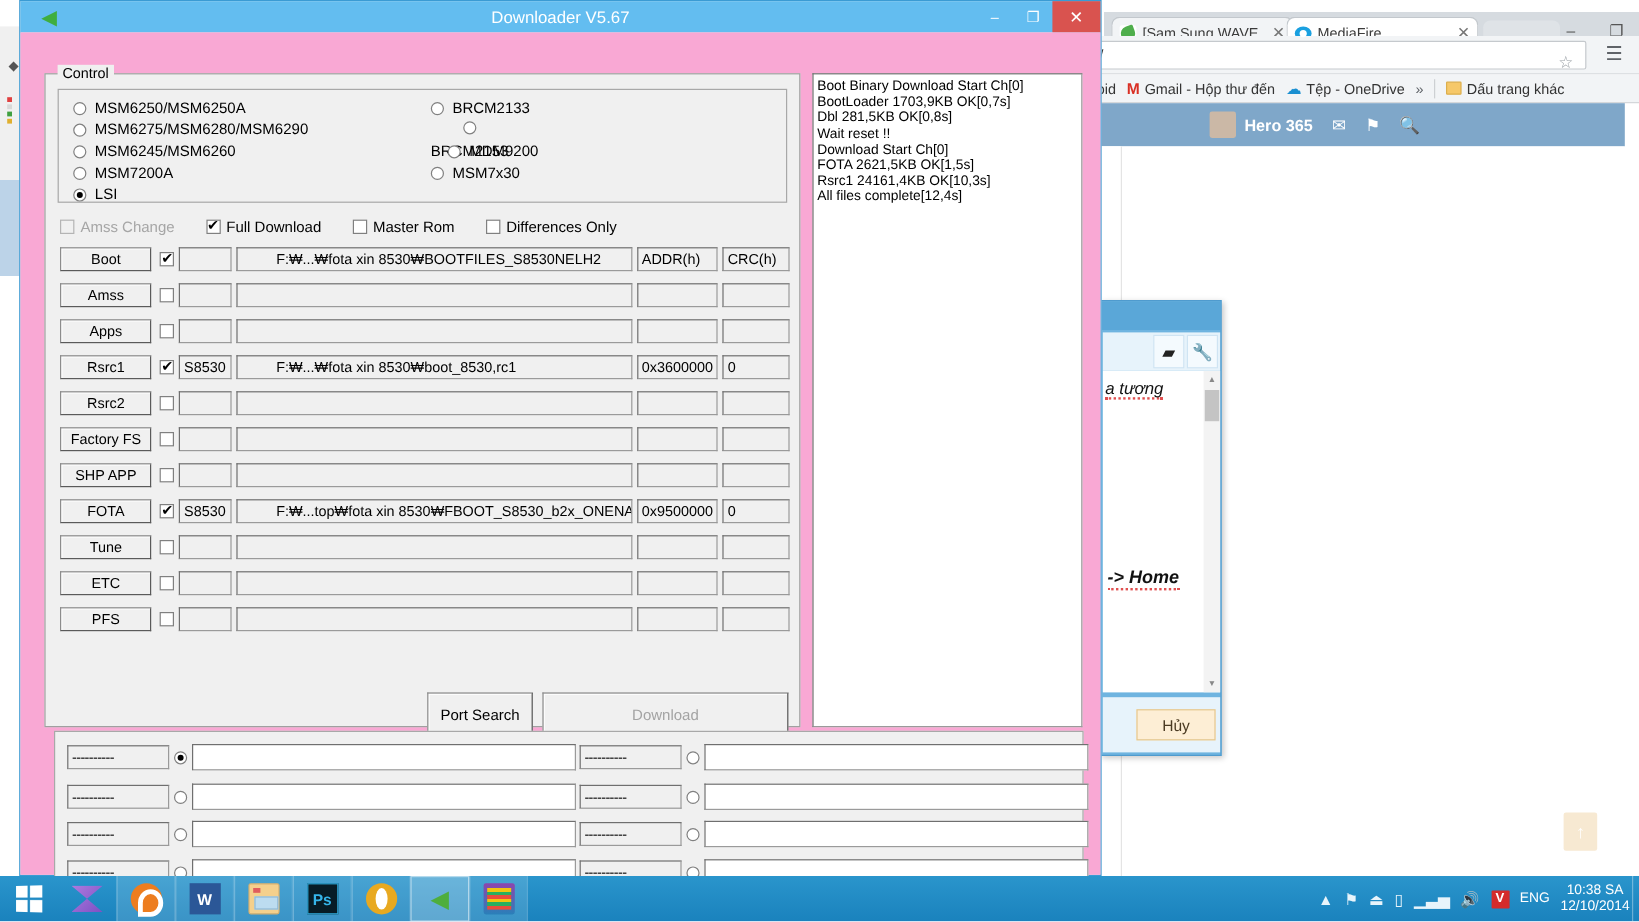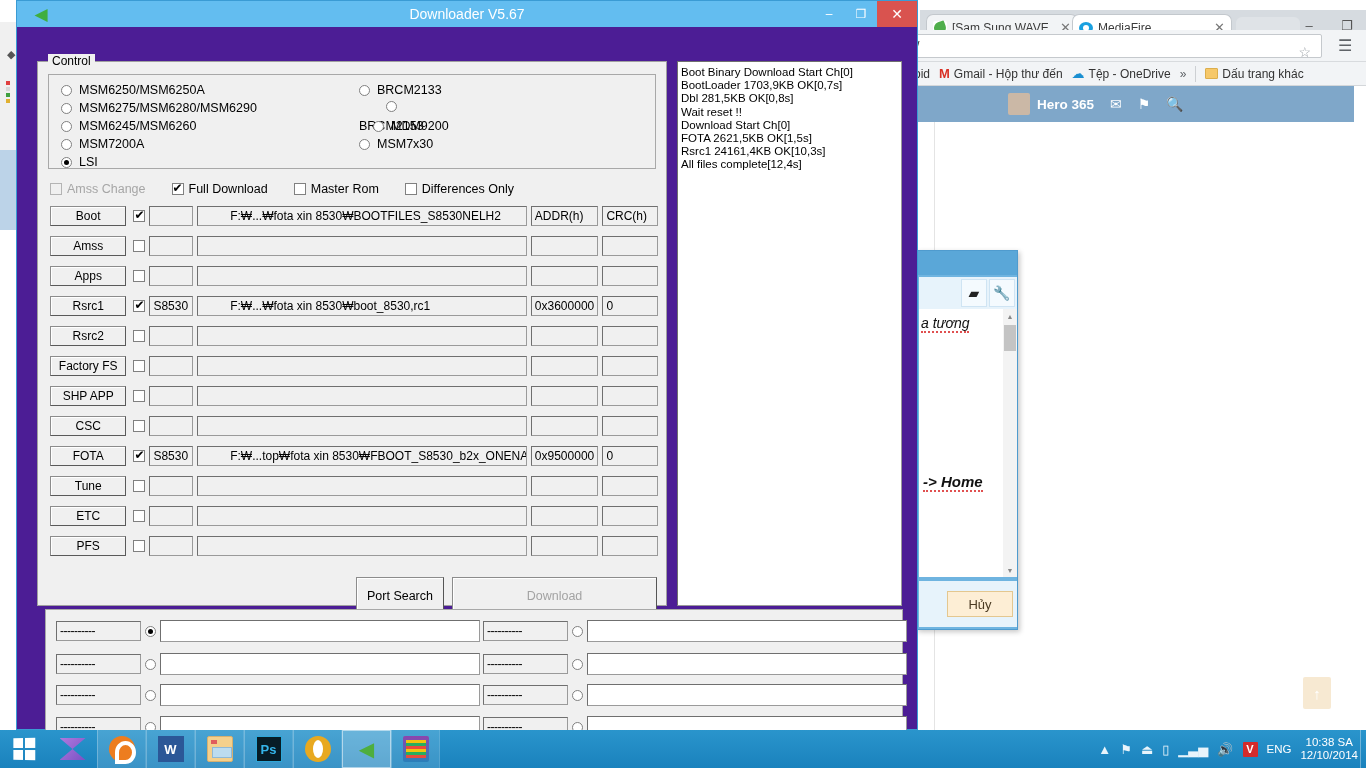--- a/index.html
+++ b/index.html
@@ -201,21 +201,21 @@
     font-size:14px; color:#ffffff;
   }
   .dl-wbtns { position:absolute; right:0; top:0; display:flex; height:26px; }
   .dl-wbtn {
     width:32px; height:26px; display:flex; align-items:center; justify-content:center;
     color:#ffffff; font-size:12px;
   }
   .dl-wbtn.close { background:#d9534f; width:40px; font-size:14px; }
   .dl-body {
     position:relative; width:900px; height:702px;
-    background:#4c1d95; padding:6px;
+    background:#f9a8d4; padding:6px;
   }
 
   
   .groupbox {
     position:absolute; left:20px; top:34px; width:630px; height:545px;
     border:1px solid #a0a0a0;
     background:#f0f0f0;
   }
   .groupbox-label {
     position:absolute; left:10px; top:-8px; background:#f0f0f0;
@@ -595,28 +595,20 @@
 
           <div class="filerow">
             <div class="fr-btn">SHP APP</div>
             <span class="cb fr-cb"></span>
             <div class="inp inp-tag"></div>
             <div class="inp inp-path"></div>
             <div class="inp inp-addr"></div>
             <div class="inp inp-crc"></div>
           </div>
 
-          <div class="filerow">
-            <div class="fr-btn">CSC</div>
-            <span class="cb fr-cb"></span>
-            <div class="inp inp-tag"></div>
-            <div class="inp inp-path"></div>
-            <div class="inp inp-addr"></div>
-            <div class="inp inp-crc"></div>
-          </div>
 
           <div class="filerow">
             <div class="fr-btn">FOTA</div>
             <span class="cb on fr-cb"></span>
             <div class="inp inp-tag">S8530</div>
             <div class="inp inp-path">F:₩...top₩fota xin 8530₩FBOOT_S8530_b2x_ONENAND,fo</div>
             <div class="inp inp-addr">0x9500000</div>
             <div class="inp inp-crc">0</div>
           </div>
 

